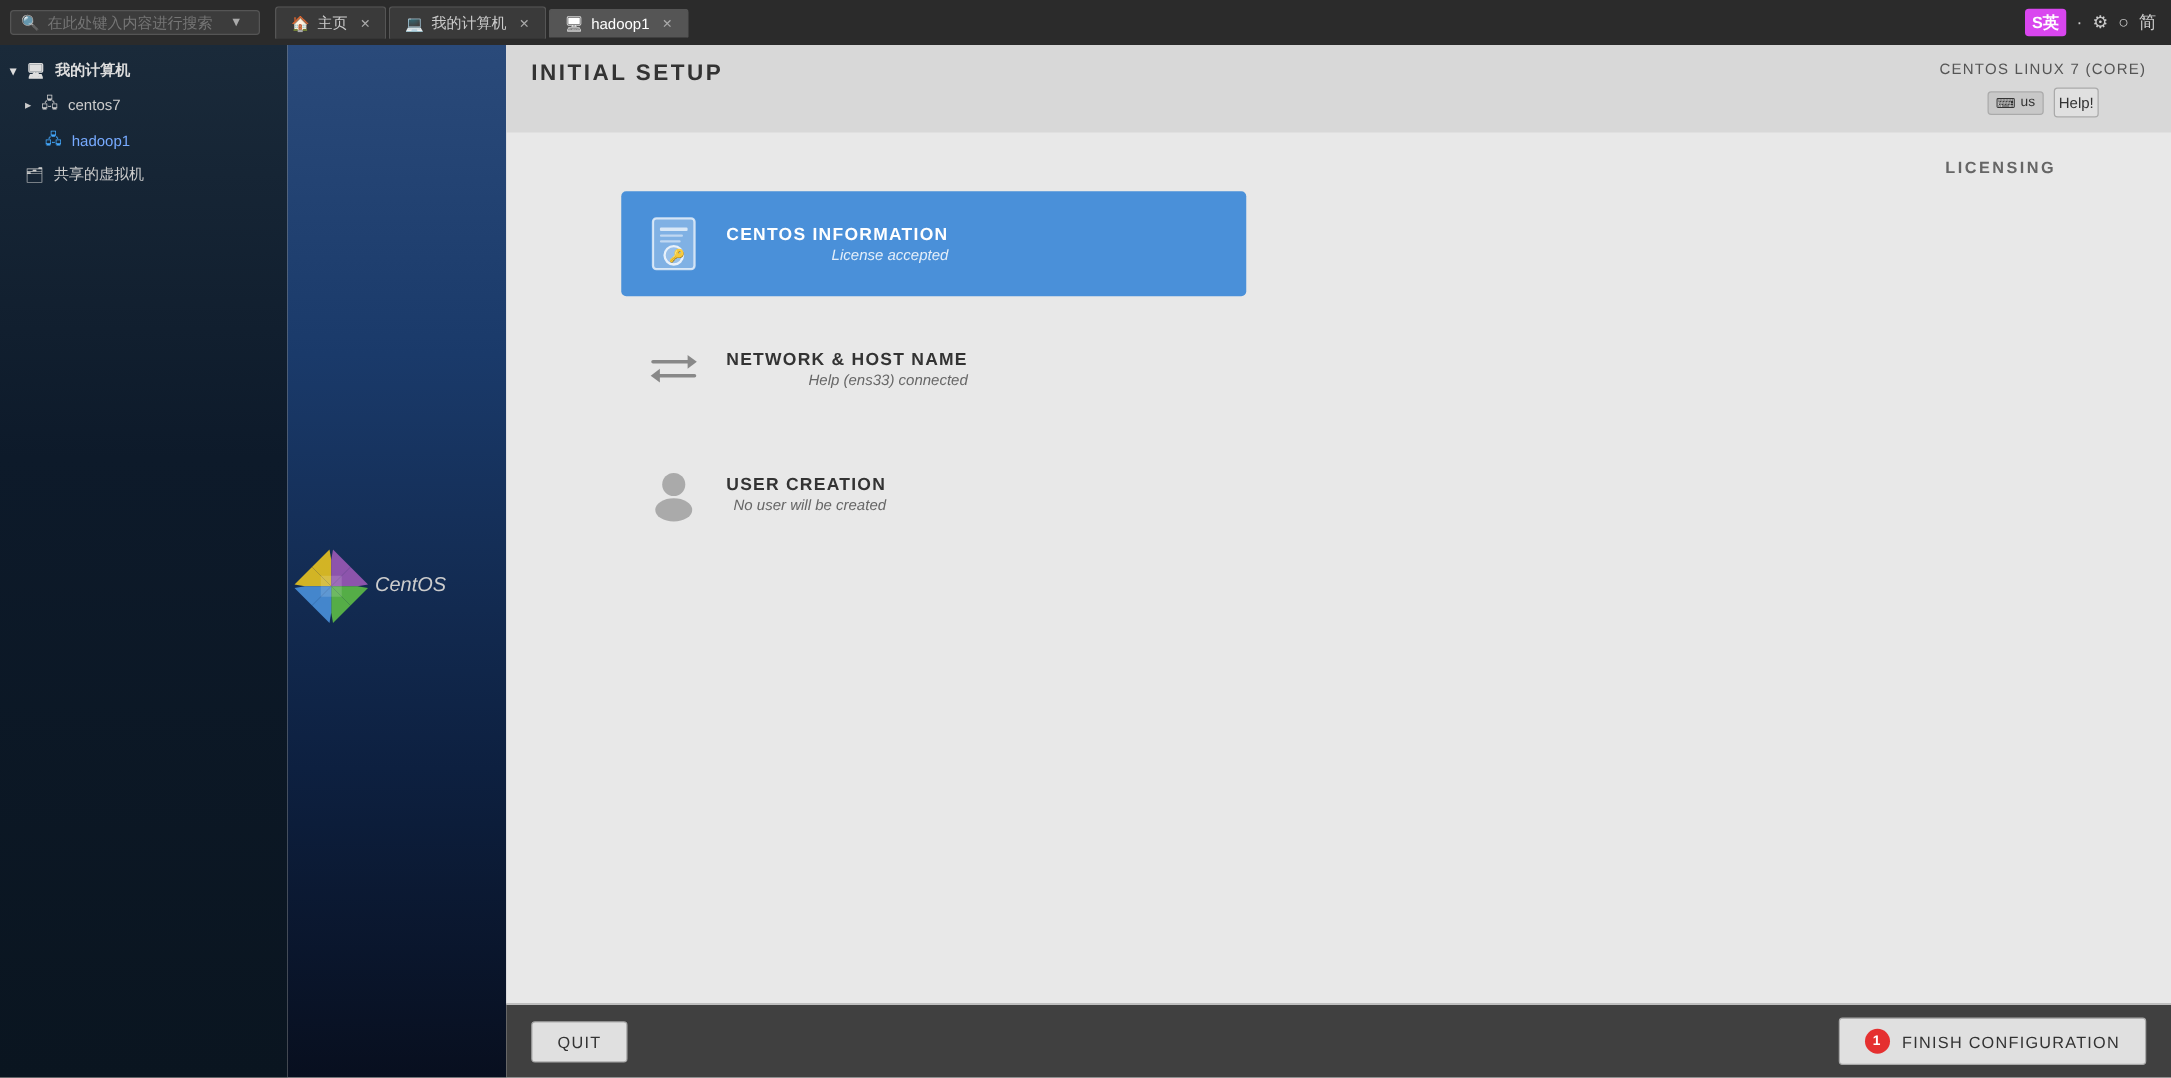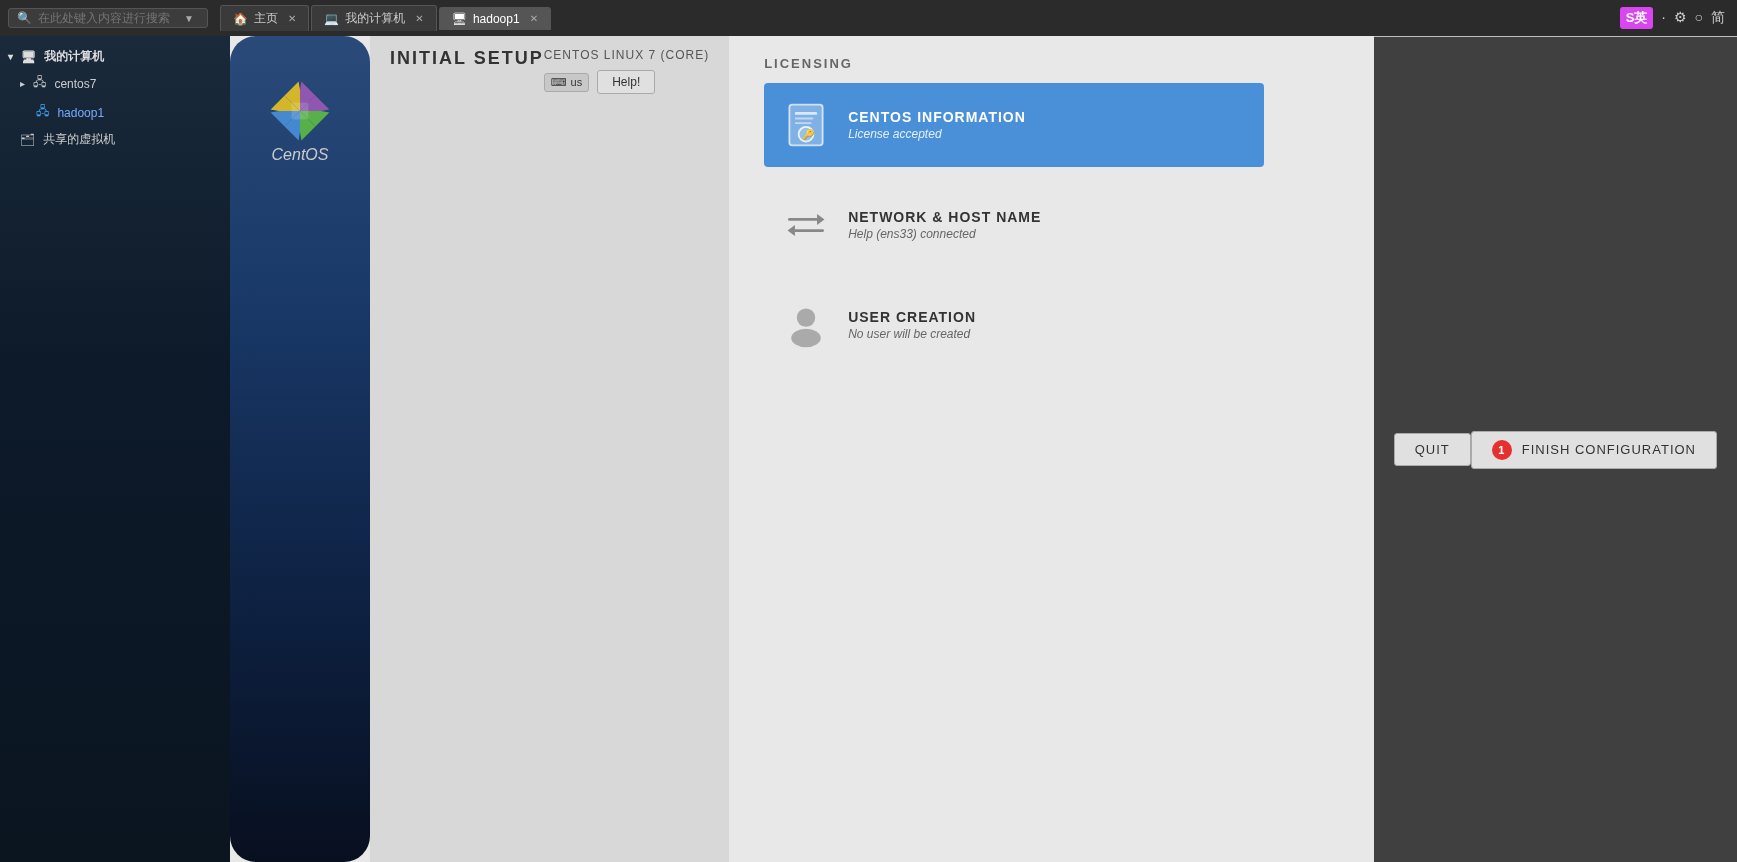--- a/index.html
+++ b/index.html
@@ -112,41 +112,40 @@
     }
 
     
     .centos-panel {
       flex: 1;
       display: flex;
     }
 
     
     .centos-left {
-      width: 140px;
+      width: 175px;
       background: linear-gradient(180deg, #2a4a7a 0%, #1a3a6a 30%, #0d2040 70%, #080f1f 100%);
       display: flex;
-      flex-direction: column;
+      flex-direction: row;
       align-items: center;
       padding-top: 40px;
       flex-shrink: 0;
-      border-radius: 26px;
     }
     .centos-name {
       color: #ccc;
       font-size: 16px;
       font-style: italic;
     }
 
     
     .centos-right {
       flex: 1;
       background: #e8e8e8;
       display: flex;
-      flex-direction: row;
+      flex-direction: column;
       position: relative;
     }
 
     
     .centos-header-bar {
       display: flex;
       justify-content: space-between;
       align-items: flex-start;
       padding: 12px 20px;
       background: #d8d8d8;
@@ -175,31 +174,32 @@
       border: 1px solid #aaa;
       border-radius: 3px;
       padding: 2px 6px;
       font-size: 11px;
       color: #333;
     }
     .help-button {
       background: #e0e0e0;
       border: 1px solid #aaa;
       border-radius: 3px;
-      padding: 4px 14px;
+      padding: 4px 3px;
       font-size: 12px;
       color: #333;
       cursor: pointer;
     }
 
     
     .centos-content {
       flex: 1;
-      padding: 20px 35px;
+      padding: 20px 92px;
       overflow-y: auto;
+      text-align: right;
     }
 
     .section-label {
       font-size: 13px;
       color: #666;
       letter-spacing: 2px;
       margin-bottom: 12px;
       font-weight: bold;
     }
 
@@ -386,21 +386,21 @@
             <rect x="-12" y="-12" width="24" height="24" fill="white" opacity="0.15"></rect>
           </g>
         </svg>
         <span class="centos-name">CentOS</span>
       </div>
 
       <div class="centos-right">
 
         <div class="centos-header-bar">
           <span class="initial-setup-title">INITIAL SETUP</span>
-          <div style="display:flex;flex-direction:column;align-items:flex-start;gap:8px;">
+          <div style="display:flex;flex-direction:column;align-items:center;gap:8px;">
             <span class="centos-version">CENTOS LINUX 7 (CORE)</span>
             <div class="help-keyboard-row">
               <div class="keyboard-lang">
                 <span>⌨</span>
                 <span>us</span>
               </div>
               <button class="help-button">Help!</button>
             </div>
           </div>
         </div>

